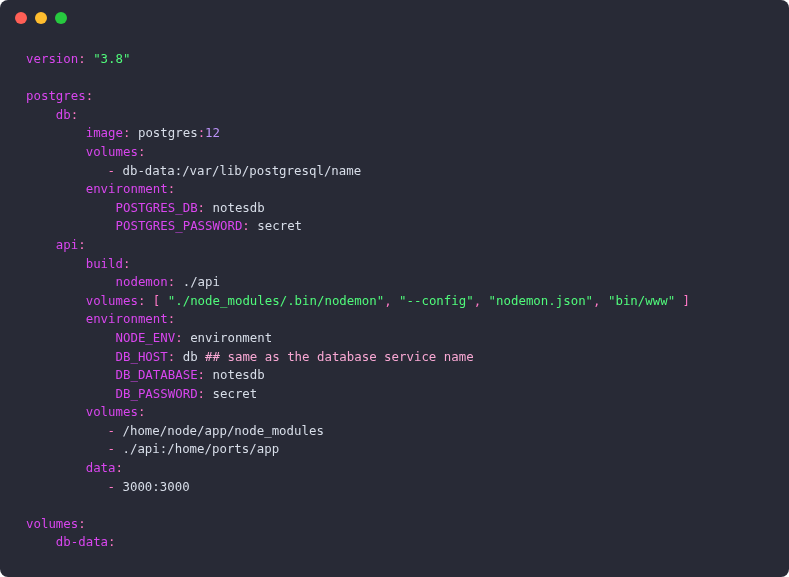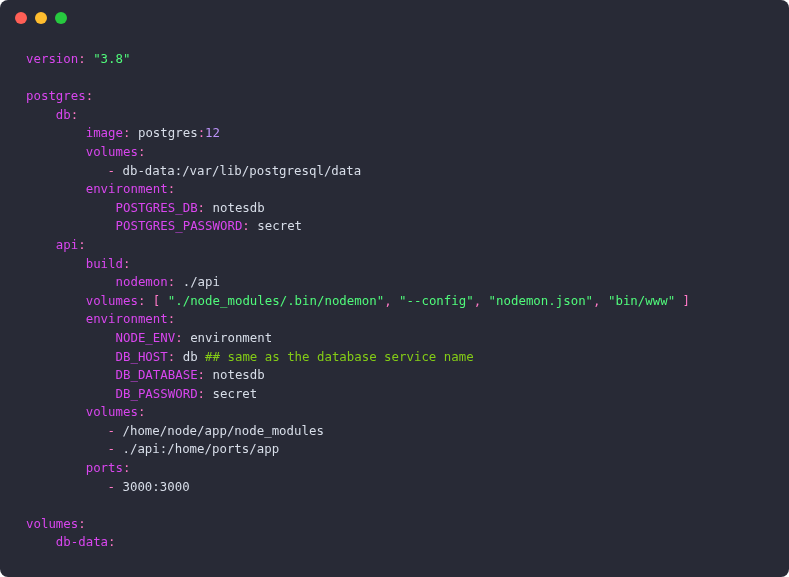--- a/index.html
+++ b/index.html
@@ -36,52 +36,52 @@
   .dot.green  { background: #27c93f; }
   .code {
     padding: 14px 18px 20px 18px;
     white-space: pre;
     letter-spacing: 0;
   }
   .k   { color: #d946ef; margin-left: 8px; } 
   .p   { color: #ff79c6; } 
   .str { color: #50fa7b; } 
   .num { color: #bd93f9; } 
-  .c   { color: #84cc16; } 
+  .c   { color: #f9a8d4; } 
   .t   { color: #d8dee9; } 
 </style>
 </head>
 <body>
 
 <div class="window">
   <div class="titlebar">
     <div class="dot red"></div>
     <div class="dot yellow"></div>
     <div class="dot green"></div>
   </div>
   <div class="code"><span class="k">version</span><span class="p">:</span> <span class="str">"3.8"</span>
 
 <span class="k">postgres</span><span class="p">:</span>
     <span class="k">db</span><span class="p">:</span>
         <span class="k">image</span><span class="p">:</span> <span class="t">postgres</span><span class="p">:</span><span class="num">12</span>
         <span class="k">volumes</span><span class="p">:</span>
-            <span class="p">-</span> <span class="t">db-data:/var/lib/postgresql/data</span>
+            <span class="p">-</span> <span class="t">db-data:/var/lib/postgresql/name</span>
         <span class="k">environment</span><span class="p">:</span>
             <span class="k">POSTGRES_DB</span><span class="p">:</span> <span class="t">notesdb</span>
             <span class="k">POSTGRES_PASSWORD</span><span class="p">:</span> <span class="t">secret</span>
     <span class="k">api</span><span class="p">:</span>
         <span class="k">build</span><span class="p">:</span>
             <span class="k">nodemon</span><span class="p">:</span> <span class="t">./api</span>
         <span class="k">volumes</span><span class="p">:</span> <span class="p">[</span> <span class="str">"./node_modules/.bin/nodemon"</span><span class="p">,</span> <span class="str">"--config"</span><span class="p">,</span> <span class="str">"nodemon.json"</span><span class="p">,</span> <span class="str">"bin/www"</span> <span class="p">]</span>
         <span class="k">environment</span><span class="p">:</span>
             <span class="k">NODE_ENV</span><span class="p">:</span> <span class="t">environment</span>
             <span class="k">DB_HOST</span><span class="p">:</span> <span class="t">db</span> <span class="c">## same as the database service name</span>
             <span class="k">DB_DATABASE</span><span class="p">:</span> <span class="t">notesdb</span>
             <span class="k">DB_PASSWORD</span><span class="p">:</span> <span class="t">secret</span>
         <span class="k">volumes</span><span class="p">:</span>
             <span class="p">-</span> <span class="t">/home/node/app/node_modules</span>
             <span class="p">-</span> <span class="t">./api:/home/ports/app</span>
-        <span class="k">ports</span><span class="p">:</span>
+        <span class="k">data</span><span class="p">:</span>
             <span class="p">-</span> <span class="t">3000:3000</span>
 
 <span class="k">volumes</span><span class="p">:</span>
     <span class="k">db-data</span><span class="p">:</span></div>
 </div>
 
 </body></html>

